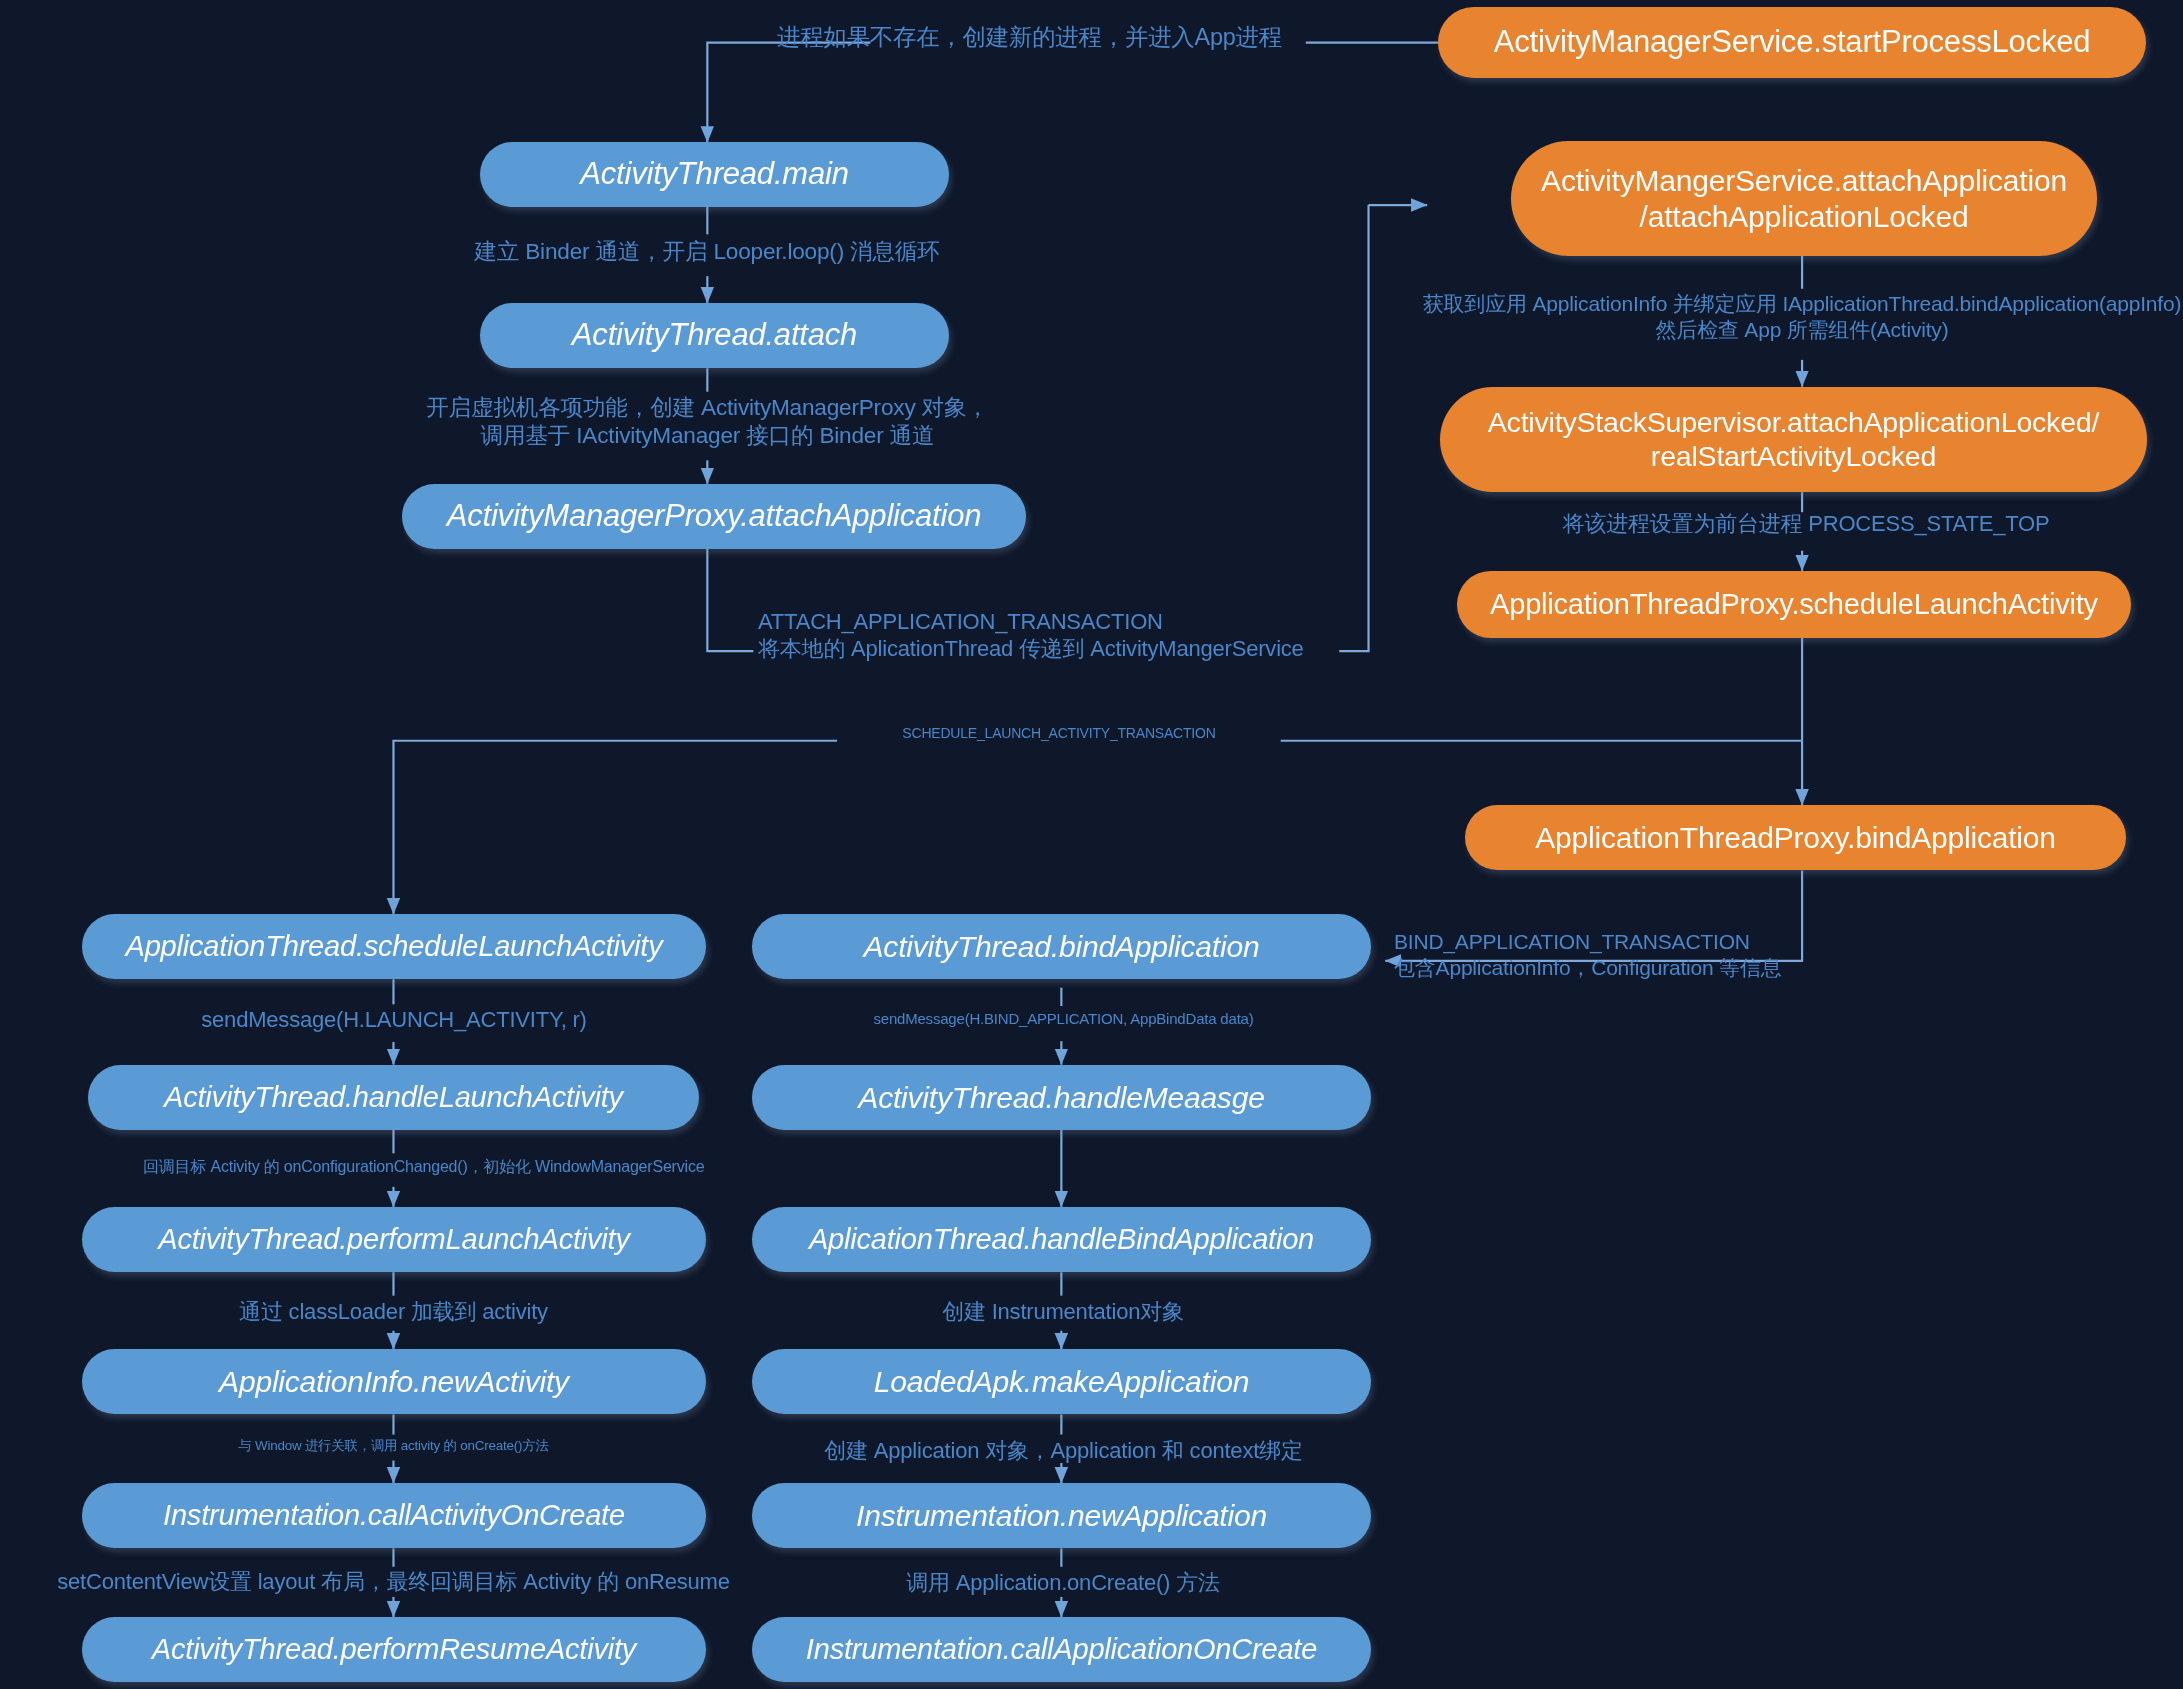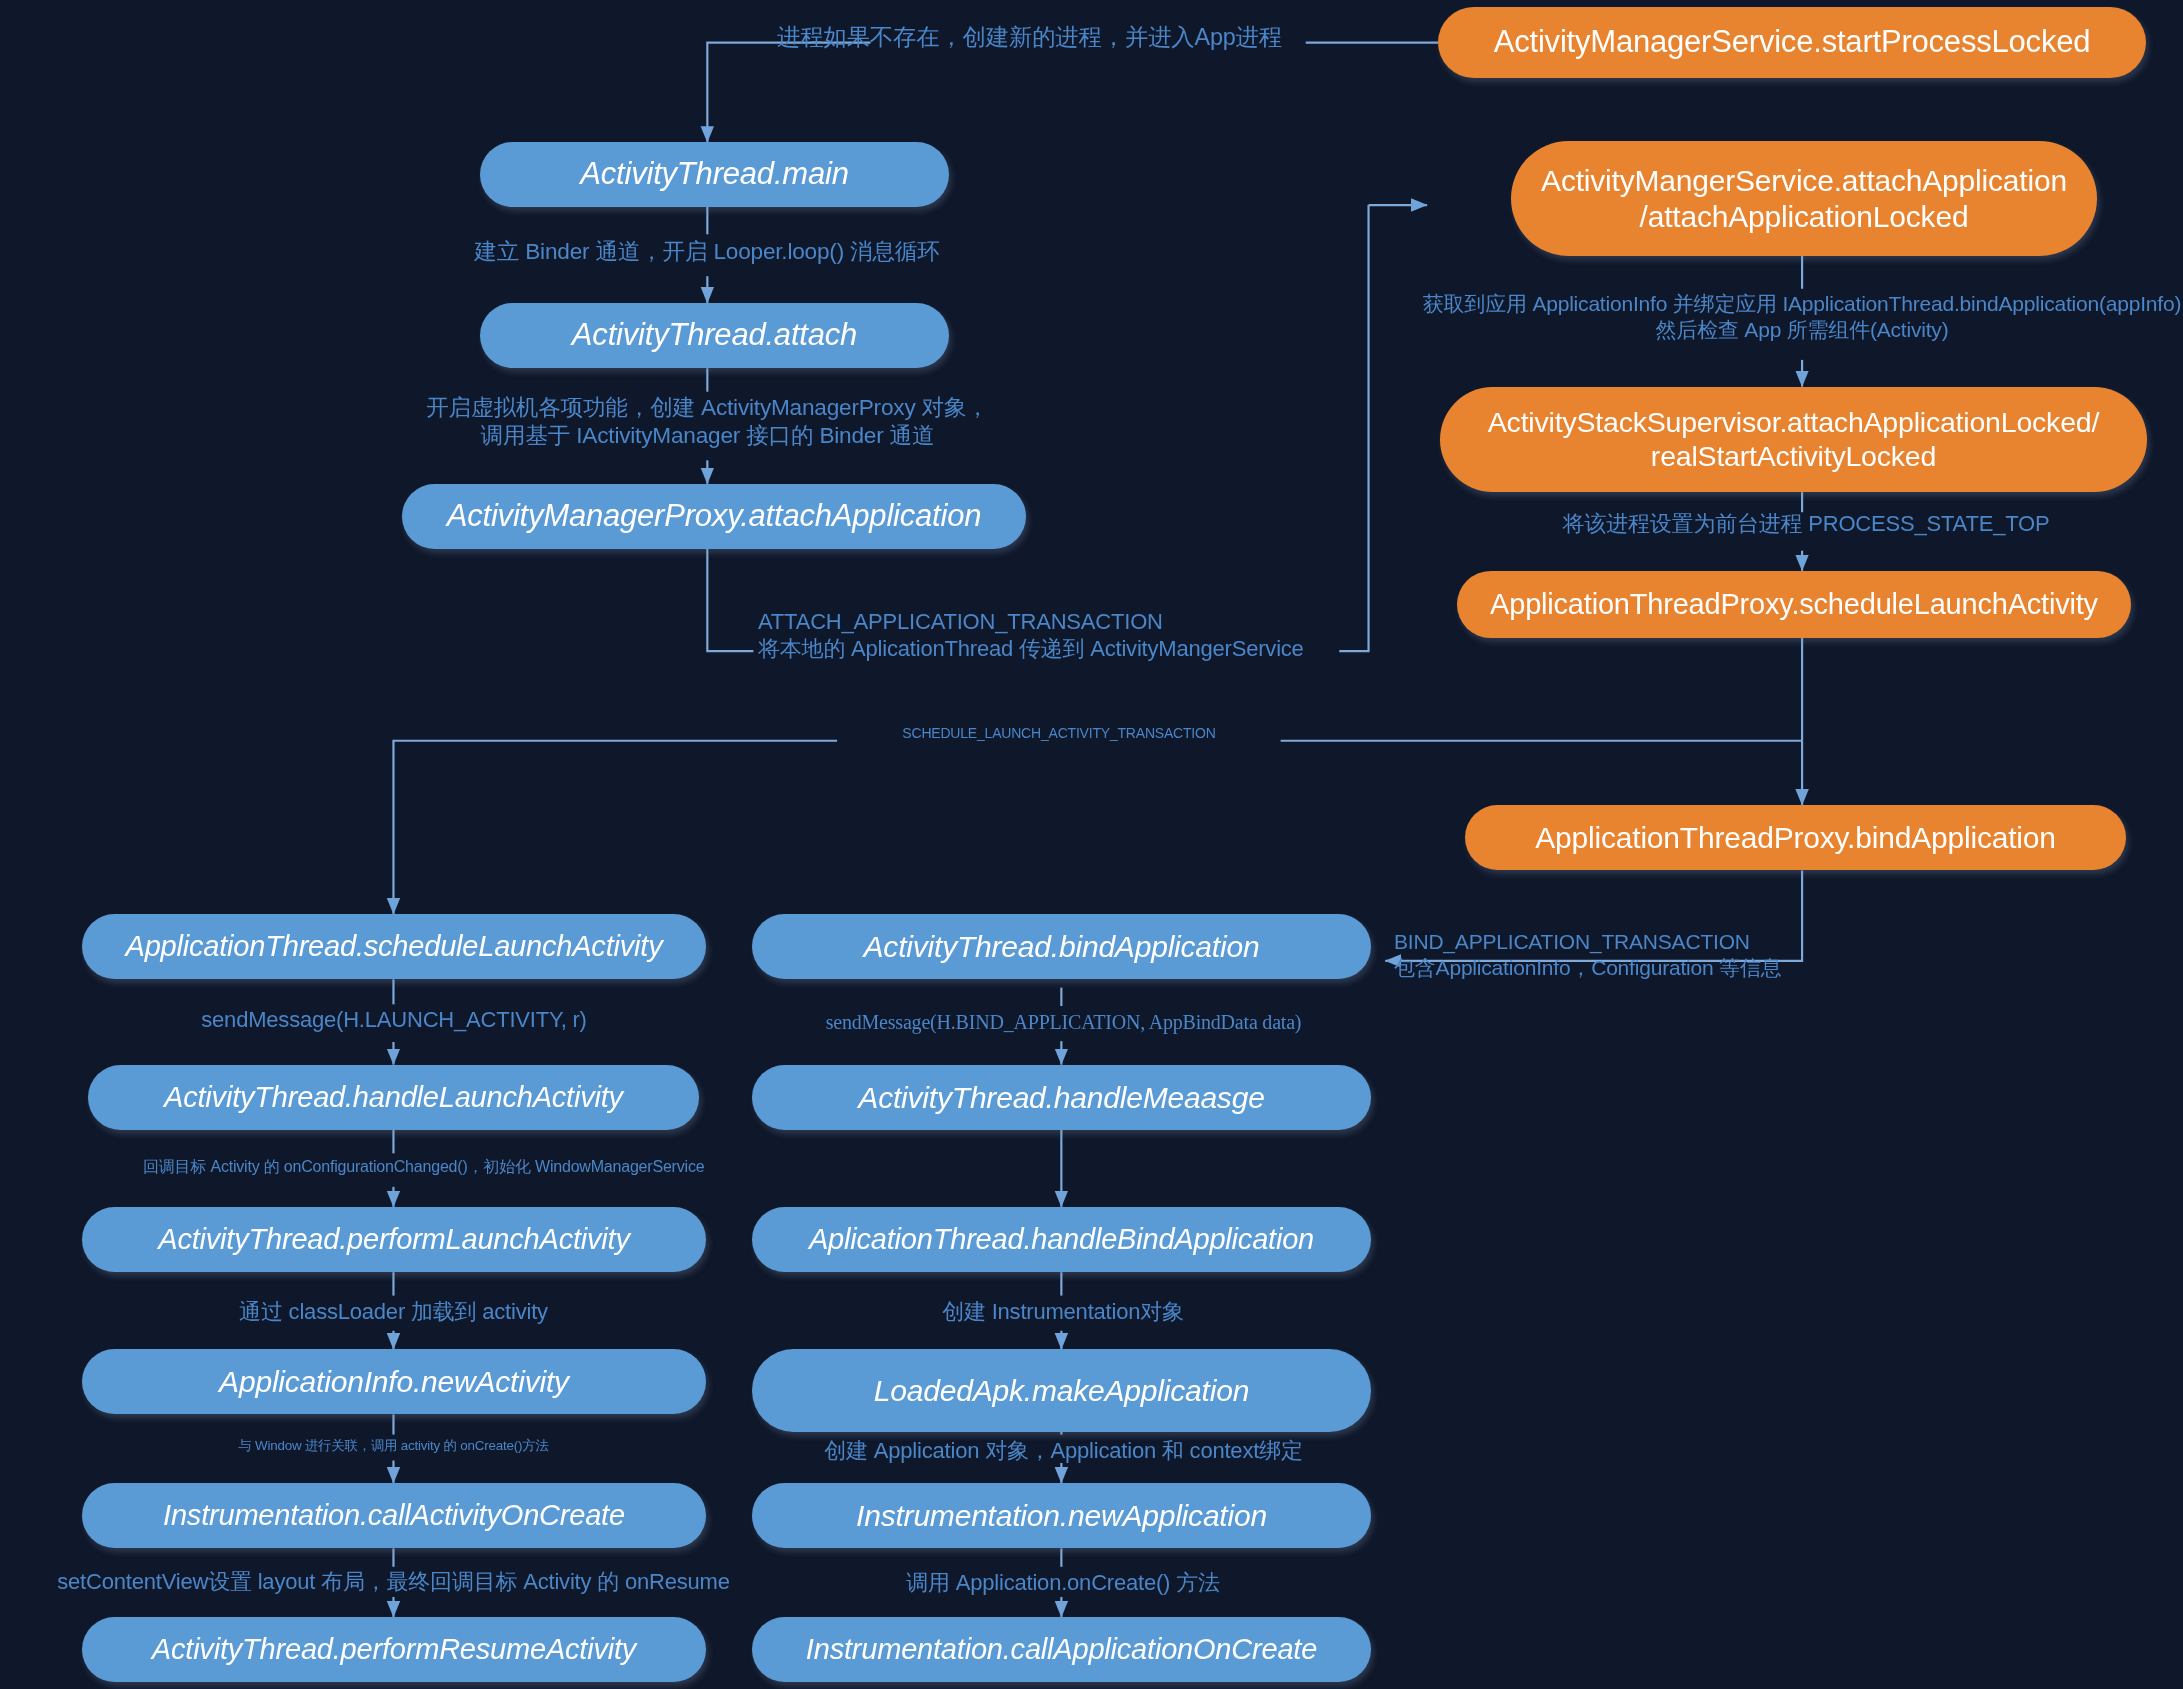--- a/index.html
+++ b/index.html
@@ -151,21 +151,21 @@
   <div class="edge-label" style="left:151px; top:1007px; width:486px; font-size:22px;">sendMessage(H.LAUNCH_ACTIVITY, r)</div>
 
   <div class="edge-label" style="left:4.2px; top:1157px; width:779px; font-size:16px;margin-left:30px;">回调目标 Activity 的 onConfigurationChanged()，初始化 WindowManagerService</div>
 
   <div class="edge-label" style="left:159px; top:1299px; width:469px; font-size:22px;">通过 classLoader 加载到 activity</div>
 
   <div class="edge-label" style="left:184px; top:1438px; width:419px; font-size:13.4px;">与 Window 进行关联，调用 activity 的 onCreate()方法</div>
 
   <div class="edge-label" style="left:25px; top:1569px; width:737px; font-size:22px;">setContentView设置 layout 布局，最终回调目标 Activity 的 onResume</div>
 
-  <div class="edge-label" style="left:779px; top:1010px; width:569px; font-size:20px;font-family:Liberation Serif, serif;">sendMessage(H.BIND_APPLICATION, AppBindData data)</div>
+  <div class="edge-label" style="left:779px; top:1010px; width:569px; font-size:15px;">sendMessage(H.BIND_APPLICATION, AppBindData data)</div>
 
   <div class="edge-label" style="left:837px; top:1299px; width:452px; font-size:22px;">创建 Instrumentation对象</div>
 
   <div class="edge-label" style="left:779px; top:1438px; width:569px; font-size:22px;">创建 Application 对象，Application 和 context绑定</div>
 
   <div class="edge-label" style="left:837px; top:1570px; width:452px; font-size:22px;">调用 Application.onCreate() 方法</div>
 
   <div class="node orange" style="left:1438px; top:6.7px; width:708px; height:71px; font-size:31px;">
     <span class="nlabel">ActivityManagerService.startProcessLocked</span>
   </div>
@@ -229,21 +229,21 @@
   </div>
 
   <div class="node blue" style="left:752px; top:1065px; width:619px; height:65px; font-size:30px;">
     <span class="nlabel">ActivityThread.handleMeaasge</span>
   </div>
 
   <div class="node blue" style="left:752px; top:1207px; width:619px; height:65px; font-size:29px;">
     <span class="nlabel">AplicationThread.handleBindApplication</span>
   </div>
 
-  <div class="node blue" style="left:752px; top:1349px; width:619px; height:83px; font-size:30px;">
+  <div class="node blue" style="left:752px; top:1349px; width:619px; height:65px; font-size:30px;">
     <span class="nlabel">LoadedApk.makeApplication</span>
   </div>
 
   <div class="node blue" style="left:752px; top:1483px; width:619px; height:65px; font-size:30px;">
     <span class="nlabel">Instrumentation.newApplication</span>
   </div>
 
   <div class="node blue" style="left:752px; top:1617px; width:619px; height:65px; font-size:29px;text-align:center;">
     <span class="nlabel">Instrumentation.callApplicationOnCreate</span>
   </div>

